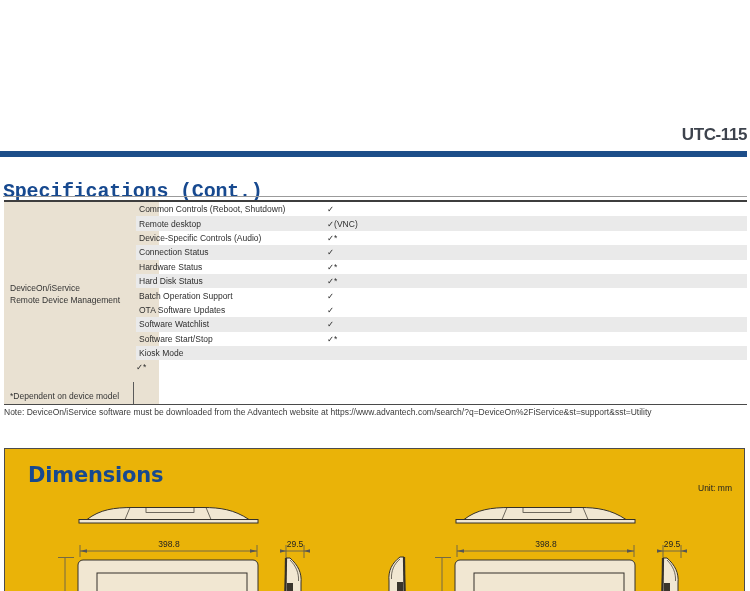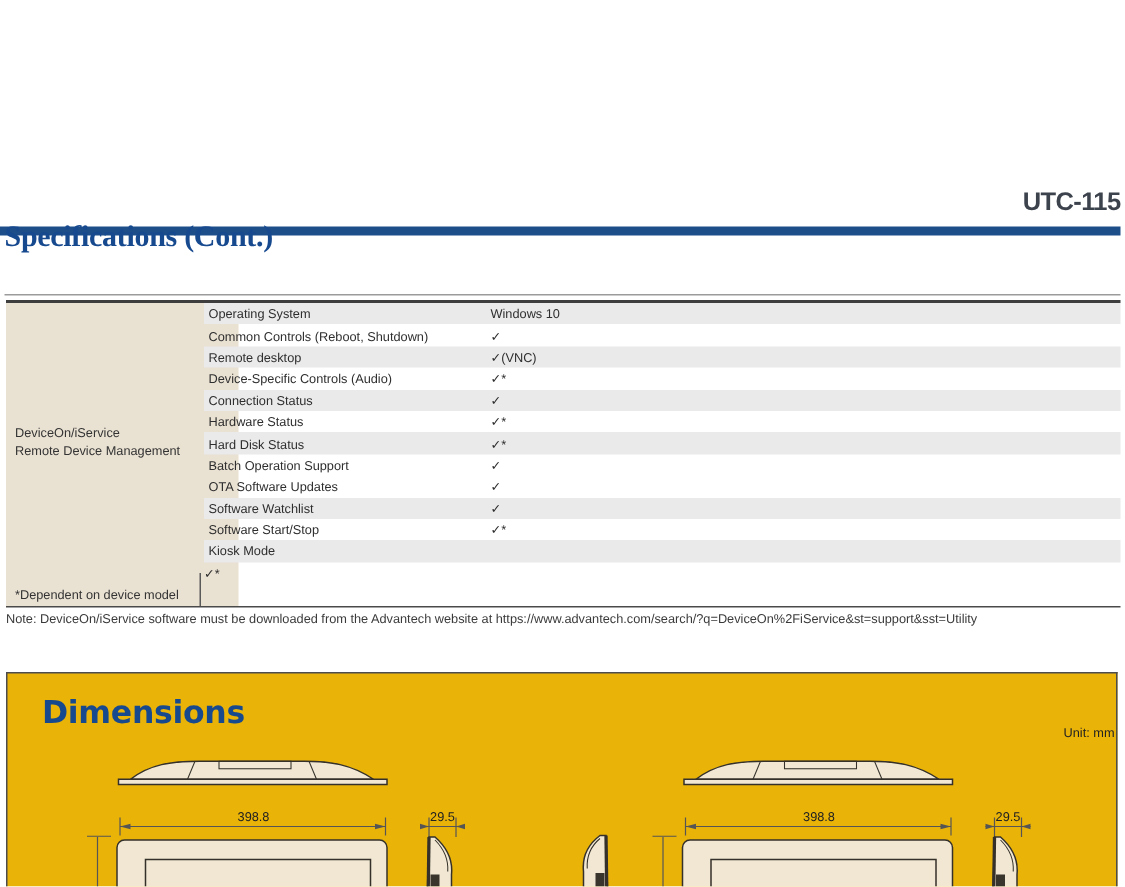--- a/index.html
+++ b/index.html
@@ -3,22 +3,22 @@
 <meta charset="utf-8">
 <style>
   html,body{margin:0;padding:0;background:#fff;}
   body{width:750px;height:591px;overflow:hidden;font-family:"Liberation Sans",sans-serif;}
   .page{position:relative;width:750px;height:591px;background:#fff;overflow:hidden;}
 
   .model{position:absolute;top:125px;right:3px;font-size:17px;font-weight:bold;
          color:#3d434d;letter-spacing:-0.4px;text-align:center;}
   .navy-bar{position:absolute;top:151px;left:0;width:747px;height:6px;background:#1d4e89;}
 
-  .spec-title{position:absolute;top:147px;left:3px;margin:0;font-size:20px;font-weight:800;
-              color:#17498f;letter-spacing:-0.2px;font-family:Liberation Serif, serif;}
+  .spec-title{position:absolute;top:180px;left:3px;margin:0;font-size:20px;font-weight:800;
+              color:#17498f;letter-spacing:-0.2px;font-family:Liberation Mono, monospace;}
   .thin-rule{position:absolute;top:196px;left:3px;width:744px;height:1px;background:#9b9b9b;}
 
   .spec-table{position:absolute;top:200px;left:4px;width:743px;height:205px;
               border-top:2px solid #3e3e3e;border-bottom:1.5px solid #4a4a4a;box-sizing:border-box;}
   .cat-cell{position:absolute;left:0;top:0;bottom:0;width:155px;background:#e9e1d2;
             font-size:8.5px;color:#333;}
   .cat-label{position:absolute;top:81px;left:6px;line-height:11.5px;}
   .cat-footnote{position:absolute;bottom:3px;left:6px;}
   .divider-seg{position:absolute;left:129px;bottom:0;width:1px;height:22px;background:#5a5a5a;}
   .rows{position:absolute;left:132px;right:0;top:0;bottom:0;}
@@ -26,21 +26,21 @@
   .spec-row.shaded{background:#eaeaea;}
   .spec-row .feature{width:188px;padding-left:3px;white-space:nowrap;overflow:hidden;}
   .spec-row .value{flex:1;white-space:nowrap;}
 
   .note{position:absolute;top:407px;left:4px;font-size:8.5px;color:#3a3a3a;white-space:nowrap;}
 
   .dim-box{position:absolute;top:448px;left:4px;width:741px;height:143px;box-sizing:border-box;
            border:1px solid #4c4c4c;border-bottom:none;overflow:hidden;background:#eab308;}
   .dim-title{position:absolute;top:14px;left:23px;margin:0;font-size:21px;font-weight:800;
              color:#17498f;letter-spacing:-0.2px;font-family:"DejaVu Sans","Liberation Sans",sans-serif;}
-  .unit{position:absolute;top:34px;right:1px;font-size:8.5px;color:#222;}
+  .unit{position:absolute;top:34px;right:12px;font-size:8.5px;color:#222;}
 
   .dgroup{position:absolute;top:51px;width:266px;height:92px;}
   .dgroup.left{left:47px;}
   .dgroup.right{left:424px;}
   .mid-side{position:absolute;top:107px;left:378px;width:26px;height:37px;}
 
   svg text{font-family:"Liberation Sans",sans-serif;font-size:8.5px;fill:#222;}
   svg .part{fill:#f1e7d2;stroke:#35312a;stroke-width:1;}
   svg .part-thin{fill:none;stroke:#35312a;stroke-width:0.7;}
   svg .dimln{stroke:#555;stroke-width:0.8;}
@@ -60,24 +60,20 @@
   <div class="spec-table">
     <div class="cat-cell">
       <div class="cat-label">
         <div>DeviceOn/iService</div>
         <div>Remote Device Management</div>
       </div>
       <div class="cat-footnote">*Dependent on device model</div>
     </div>
     <div class="divider-seg"></div>
     <div class="rows" id="spec-rows">
-        <div class="spec-row shaded">
-          <span class="feature">Operating System</span>
-          <span class="value">Windows 10</span>
-        </div>
         <div class="spec-row">
           <span class="feature">Common Controls (Reboot, Shutdown)</span>
           <span class="value">✓</span>
         </div>
         <div class="spec-row shaded">
           <span class="feature">Remote desktop</span>
           <span class="value">✓(VNC)</span>
         </div>
         <div class="spec-row">
           <span class="feature">Device-Specific Controls (Audio)</span>

